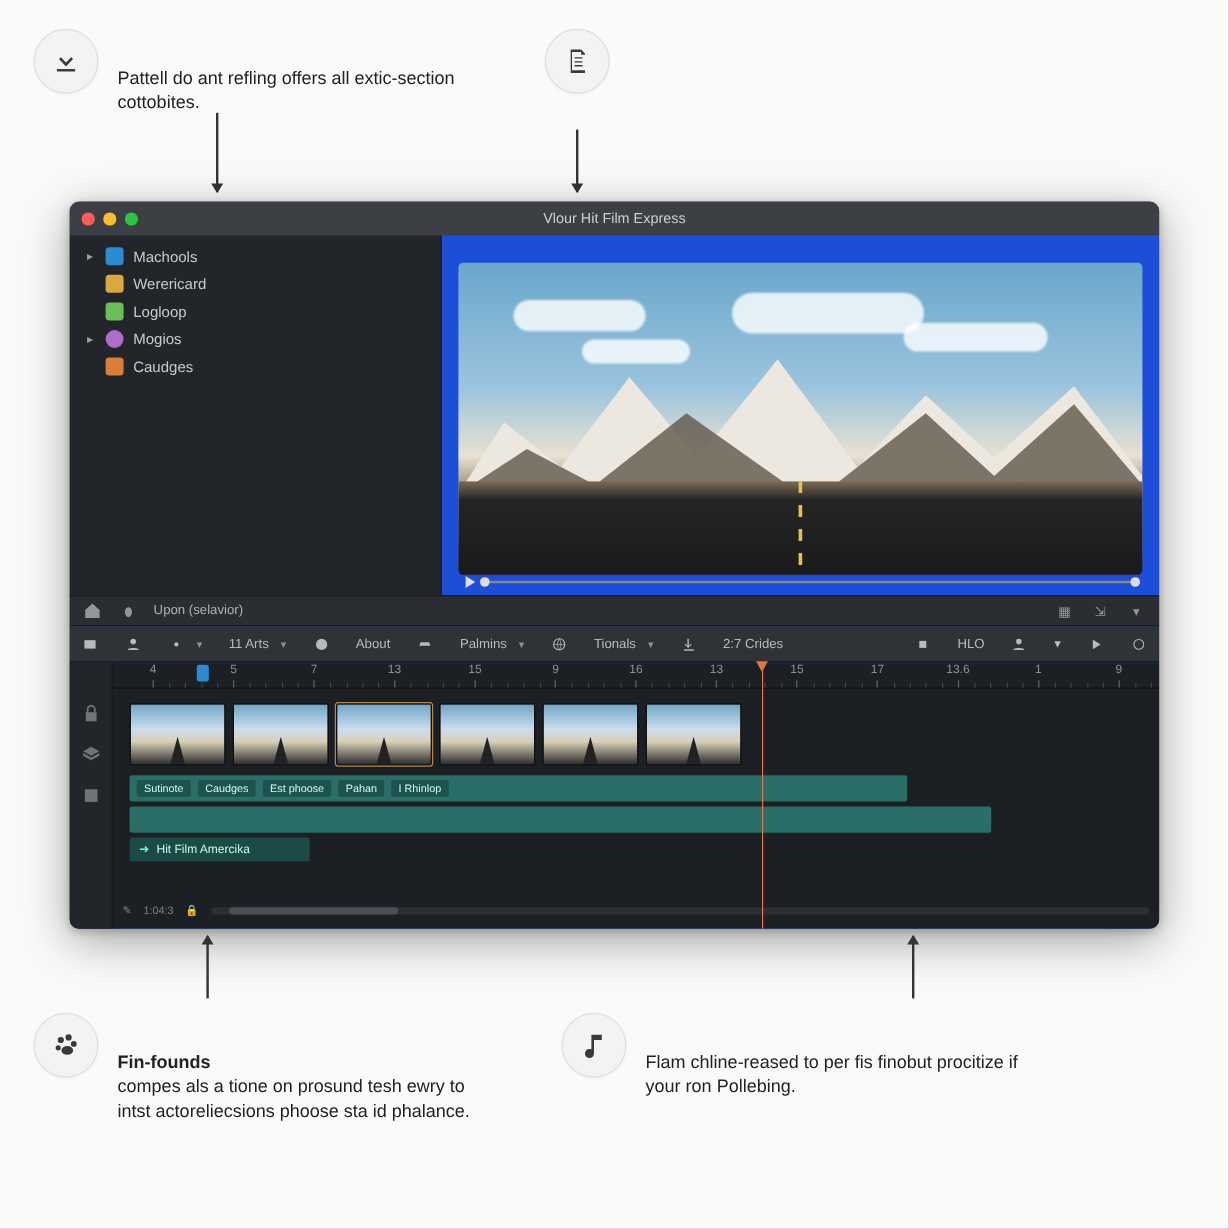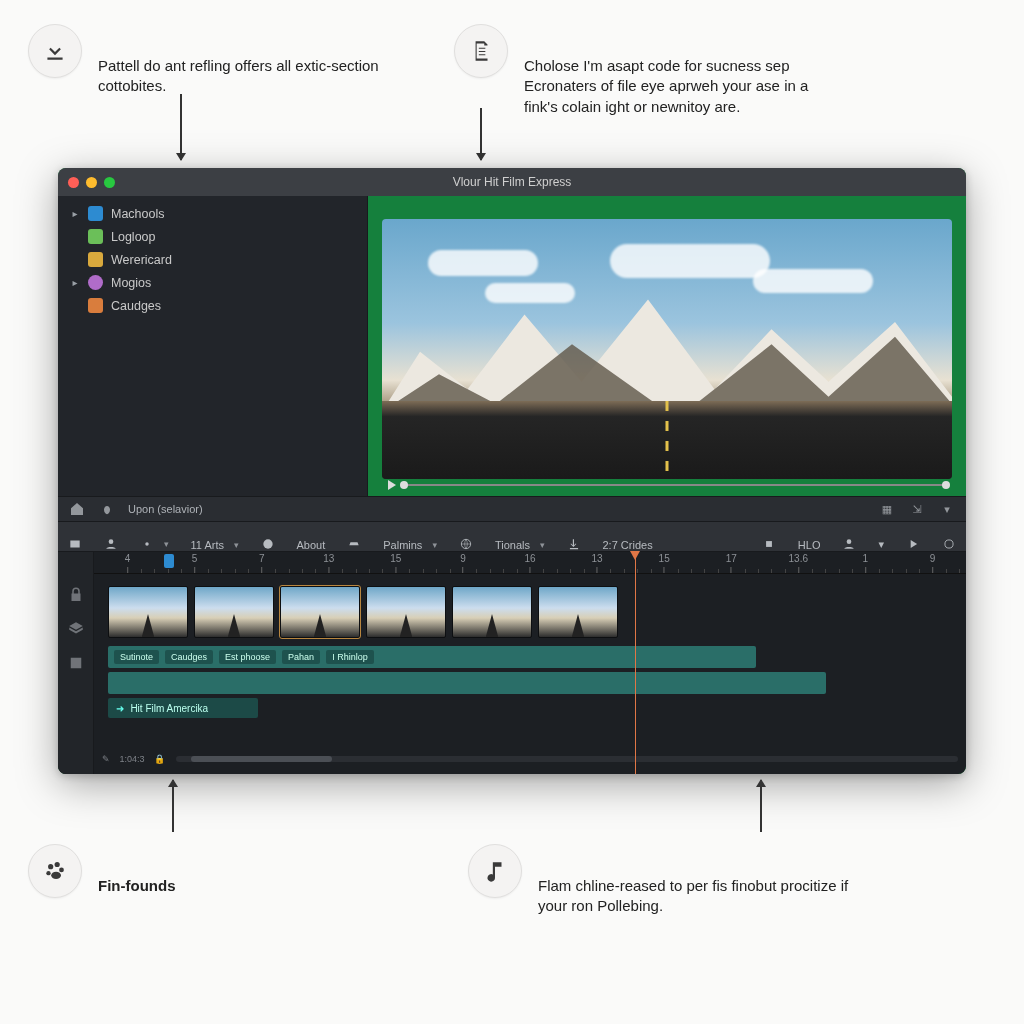--- a/index.html
+++ b/index.html
@@ -30,21 +30,21 @@
   .callout-text { font-size: 15px; line-height: 1.35; color: #222; max-width: 320px; margin-top: 32px; }
   .arrow-down { position: absolute; width: 2px; background: #333; }
   .arrow-down::after { content:""; position:absolute; bottom:-1px; left:-4px; border-left:5px solid transparent; border-right:5px solid transparent; border-top:8px solid #333; }
   .arrow-up { position:absolute; width:2px; background:#333; }
   .arrow-up::after { content:""; position:absolute; top:-1px; left:-4px; border-left:5px solid transparent; border-right:5px solid transparent; border-bottom:8px solid #333; }
 
   .app-window {
     position: absolute;
     top: 168px; left: 58px;
     width: 908px; height: 606px;
-    background: #15803d;
+    background: #1d4ed8;
     border-radius: 8px;
     box-shadow: 0 10px 40px rgba(0,0,0,.35), 0 2px 8px rgba(0,0,0,.2);
     overflow: hidden;
     display: flex; flex-direction: column;
   }
   .titlebar {
     height: 28px; background: #3c3f44;
     display:flex; align-items:center; position:relative;
     color:#bdbdbd; font-size:12px;
   }
@@ -71,21 +71,21 @@
   .play-scrub { position:absolute; bottom:6px; left:20px; right:20px; height:10px; display:flex; align-items:center; gap:8px; }
   .play-tri { width:0;height:0;border-left:8px solid #ddd;border-top:5px solid transparent;border-bottom:5px solid transparent; }
   .scrub { flex:1; height:2px; background:#888; position:relative; }
   .scrub::before,.scrub::after{content:"";position:absolute;top:-3px;width:8px;height:8px;border-radius:50%;background:#ddd}
   .scrub::before{left:-4px}.scrub::after{right:-4px}
 
   .mid-strip { height:26px; background:#2a2d32; border-top:1px solid #181a1d; border-bottom:1px solid #181a1d; display:flex; align-items:center; padding:0 10px; gap:12px; color:#aeb2b7; font-size:11px; }
   .mid-strip .iconbtn{ width:18px;height:18px; display:flex;align-items:center;justify-content:center; opacity:.8; }
   .mid-strip .sep{flex:1}
 
-  .toolbar2 { height:30px; background:#2f3237; border-bottom:1px solid #181a1d; display:flex; align-items:flex-end; padding:0 10px; gap:22px; color:#b7bbc0; font-size:11px; }
+  .toolbar2 { height:30px; background:#2f3237; border-bottom:1px solid #181a1d; display:flex; align-items:center; padding:0 10px; gap:22px; color:#b7bbc0; font-size:11px; }
   .toolbar2 .grp{display:flex;align-items:center;gap:6px}
   .toolbar2 .grp .lbl{white-space:nowrap}
   .toolbar2 .dd::after{content:"▾";margin-left:4px;font-size:9px;opacity:.7}
   .toolbar2 svg{width:14px;height:14px;fill:#b7bbc0}
   .toolbar2 .spacer{flex:1}
 
   .timeline { flex:1; display:flex; background:#1c1f23; }
   .tl-left { width:36px; background:#222529; border-right:1px solid #181a1d; display:flex; flex-direction:column; align-items:center; gap:16px; padding-top:34px; }
   .tl-left .toolico{ width:18px;height:18px; opacity:.65; }
   .tl-main { flex:1; position:relative; }
@@ -124,21 +124,20 @@
   <div class="callout-text">Pattell do ant refling offers all extic-section cottobites.</div>
 </div>
 <div class="arrow-down" style="top:94px;left:180px;height:66px"></div>
 
 <div class="callout" style="top:24px;left:454px">
   <div class="callout-circle">
     <svg viewBox="0 0 24 24">
         <path d="M7 3h8l3 3v15H7V3zm1 2v14h10V7h-3V5H8zm2 4h6v1h-6V9zm0 3h6v1h-6v-1zm0 3h6v1h-6v-1z"></path>
       </svg>
   </div>
-  <div class="callout-text">Cholose I'm asapt code for sucness sep Ecronaters of file eye aprweh your ase in a fink's colain ight or newnitoy are.</div>
 </div>
 <div class="arrow-down" style="top:108px;left:480px;height:52px"></div>
 
 <div class="app-window">
   <div class="titlebar">
     <div class="tl-dots">
       <div class="dot r"></div>
       <div class="dot y"></div>
       <div class="dot g"></div>
     </div>
@@ -147,27 +146,27 @@
 
   <div class="upper">
     <div class="sidebar">
       <div class="sb-item">
         <span class="tri">▸</span>
         <span class="ico" style="background:#2d8bd1"></span>
         <span>Machools</span>
       </div>
       <div class="sb-item">
         <span class="tri"></span>
+        <span class="ico" style="background:#d9a93d"></span>
+        <span>Werericard</span>
+      </div>
+      <div class="sb-item">
+        <span class="tri"></span>
         <span class="ico" style="background:#6bbf59"></span>
         <span>Logloop</span>
-      </div>
-      <div class="sb-item">
-        <span class="tri"></span>
-        <span class="ico" style="background:#d9a93d"></span>
-        <span>Werericard</span>
       </div>
       <div class="sb-item">
         <span class="tri">▸</span>
         <span class="ico" style="background:#b06cc9;border-radius:50%"></span>
         <span>Mogios</span>
       </div>
       <div class="sb-item">
         <span class="tri"></span>
         <span class="ico" style="background:#d97d3d"></span>
         <span>Caudges</span>
@@ -438,20 +437,21 @@
     <svg viewBox="0 0 24 24">
         <circle cx="8" cy="8" r="2.4"></circle>
         <circle cx="14" cy="6" r="2.4"></circle>
         <circle cx="18" cy="11" r="2.2"></circle>
         <circle cx="6" cy="14" r="2"></circle>
         <ellipse cx="13" cy="16" rx="4.5" ry="3.4"></ellipse>
       </svg>
   </div>
   <div class="callout-text">
     <span style="font-weight:700">Fin-founds</span><br>
+    <span>compes als a tione on prosund tesh ewry to intst actoreliecsions phoose sta id phalance.</span>
   </div>
 </div>
 
 <div class="arrow-up" style="top:780px;left:760px;height:52px"></div>
 <div class="callout" style="top:844px;left:468px">
   <div class="callout-circle">
     <svg viewBox="0 0 24 24">
         <path d="M10 4v11.2A3.5 3.5 0 1012 18V8h6V4h-8z"></path>
       </svg>
   </div>

